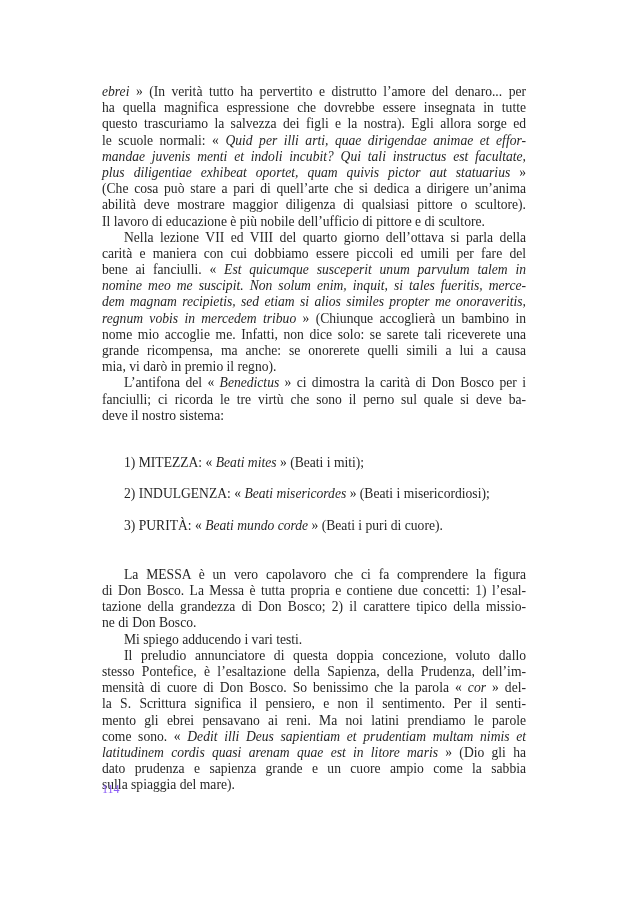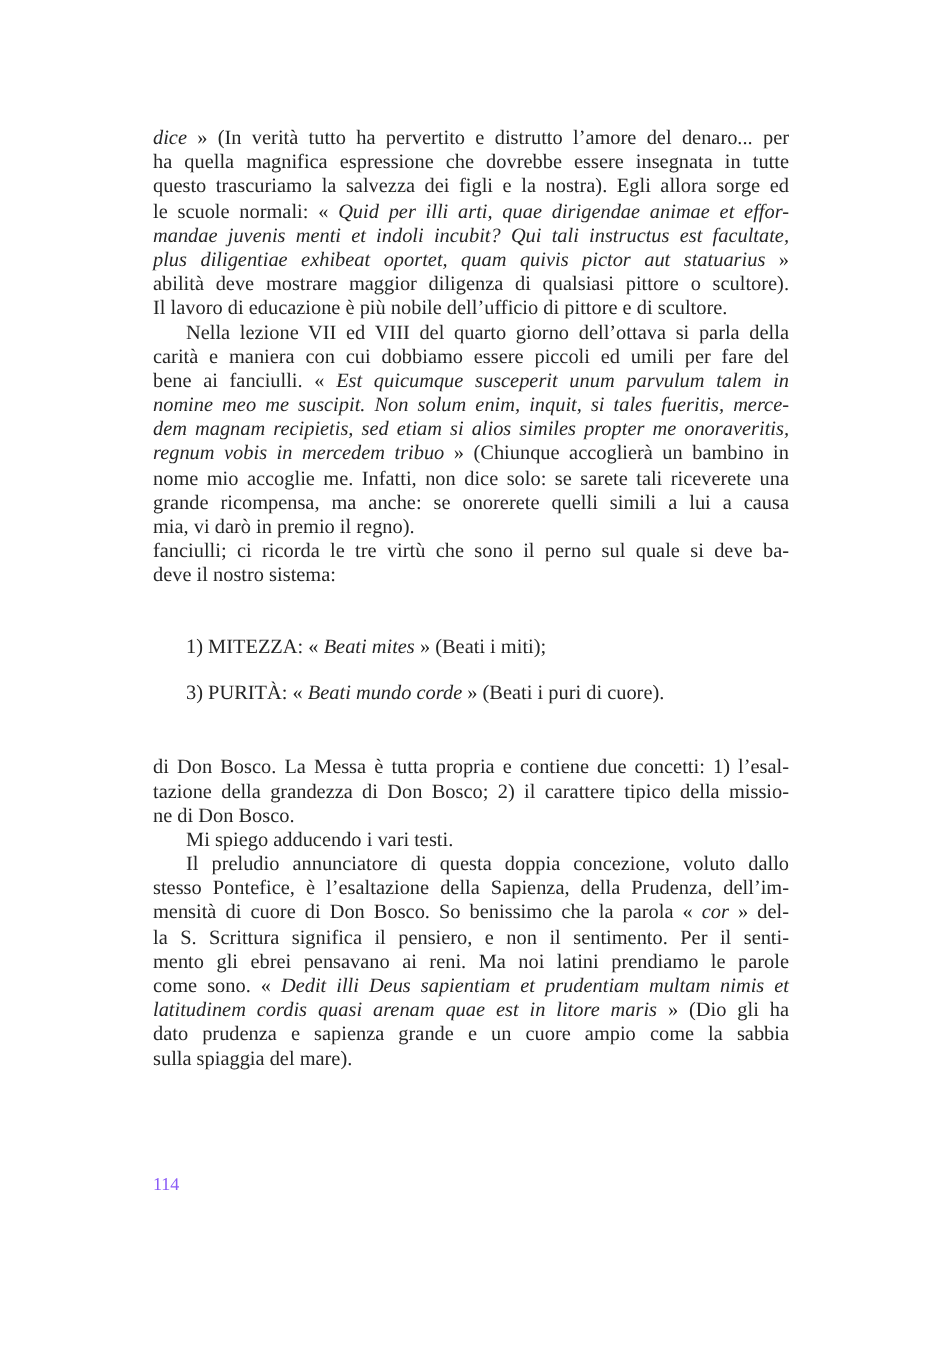--- a/index.html
+++ b/index.html
@@ -17,54 +17,58 @@
   .gap-big { height: 17px; }
   i { font-style: italic; }
   .pagenum { position: absolute; left: 102px; top: 782px; font-family: "Liberation Serif", serif; font-size: 12px; color: #8b5cf6; }
 </style>
 </head>
 <body>
 
 <div class="page">
   <div id="block1">
       <div>
-        <span class="line"><i>dice</i><span> » (In verità tutto ha pervertito e distrutto l’amore del denaro... per</span></span>
+        <span class="line"><i>ebrei</i><span> » (In verità tutto ha pervertito e distrutto l’amore del denaro... per</span></span>
         <span class="line"><span>ha quella magnifica espressione che dovrebbe essere insegnata in tutte</span></span>
         <span class="line"><span>questo trascuriamo la salvezza dei figli e la nostra). Egli allora sorge ed</span></span>
         <span class="line"><span>le scuole normali: « </span><i>Quid per illi arti, quae dirigendae animae et effor-</i></span>
         <span class="line"><i>mandae juvenis menti et indoli incubit? Qui tali instructus est facultate,</i></span>
         <span class="line"><i>plus diligentiae exhibeat oportet, quam quivis pictor aut statuarius</i><span> »</span></span>
+        <span class="line"><span>(Che cosa può stare a pari di quell’arte che si dedica a dirigere un’anima</span></span>
         <span class="line"><span>abilità deve mostrare maggior diligenza di qualsiasi pittore o scultore).</span></span>
         <span class="line last"><span>Il lavoro di educazione è più nobile dell’ufficio di pittore e di scultore.</span></span>
       </div>
       <div>
         <span class="line indent"><span>Nella lezione VII ed VIII del quarto giorno dell’ottava si parla della</span></span>
         <span class="line"><span>carità e maniera con cui dobbiamo essere piccoli ed umili per fare del</span></span>
         <span class="line"><span>bene ai fanciulli. « </span><i>Est quicumque susceperit unum parvulum talem in</i></span>
         <span class="line"><i>nomine meo me suscipit. Non solum enim, inquit, si tales fueritis, merce-</i></span>
         <span class="line"><i>dem magnam recipietis, sed etiam si alios similes propter me onoraveritis,</i></span>
         <span class="line"><i>regnum vobis in mercedem tribuo</i><span> » (Chiunque accoglierà un bambino in</span></span>
         <span class="line"><span>nome mio accoglie me. Infatti, non dice solo: se sarete tali riceverete una</span></span>
         <span class="line"><span>grande ricompensa, ma anche: se onorerete quelli simili a lui a causa</span></span>
         <span class="line last"><span>mia, vi darò in premio il regno).</span></span>
       </div>
       <div>
+        <span class="line indent"><span>L’antifona del « </span><i>Benedictus</i><span> » ci dimostra la carità di Don Bosco per i</span></span>
         <span class="line"><span>fanciulli; ci ricorda le tre virtù che sono il perno sul quale si deve ba-</span></span>
         <span class="line last"><span>deve il nostro sistema:</span></span>
       </div>
     </div>
   <div class="gap"></div>
   <div id="virtues">
       <span class="line last list"><span>1) MITEZZA:  « </span><i>Beati mites</i><span> » (Beati i miti);</span></span>
+      <span class="line last list"><span>2) INDULGENZA:  « </span><i>Beati misericordes</i><span> » (Beati i misericordiosi);</span></span>
       <span class="line last list"><span>3) PURITÀ:  « </span><i>Beati mundo corde</i><span> » (Beati i puri di cuore).</span></span>
     </div>
   <div class="gap"></div>
   <div class="gap-big"></div>
   <div id="block2">
       <div>
+        <span class="line indent"><span>La MESSA è un vero capolavoro che ci fa comprendere la figura</span></span>
         <span class="line"><span>di Don Bosco. La Messa è tutta propria e contiene due concetti: 1) l’esal-</span></span>
         <span class="line"><span>tazione della grandezza di Don Bosco; 2) il carattere tipico della missio-</span></span>
         <span class="line last"><span>ne di Don Bosco.</span></span>
       </div>
       <div>
         <span class="line last indent"><span>Mi spiego adducendo i vari testi.</span></span>
       </div>
       <div>
         <span class="line indent"><span>Il preludio annunciatore di questa doppia concezione, voluto dallo</span></span>
         <span class="line"><span>stesso Pontefice, è l’esaltazione della Sapienza, della Prudenza, dell’im-</span></span>

